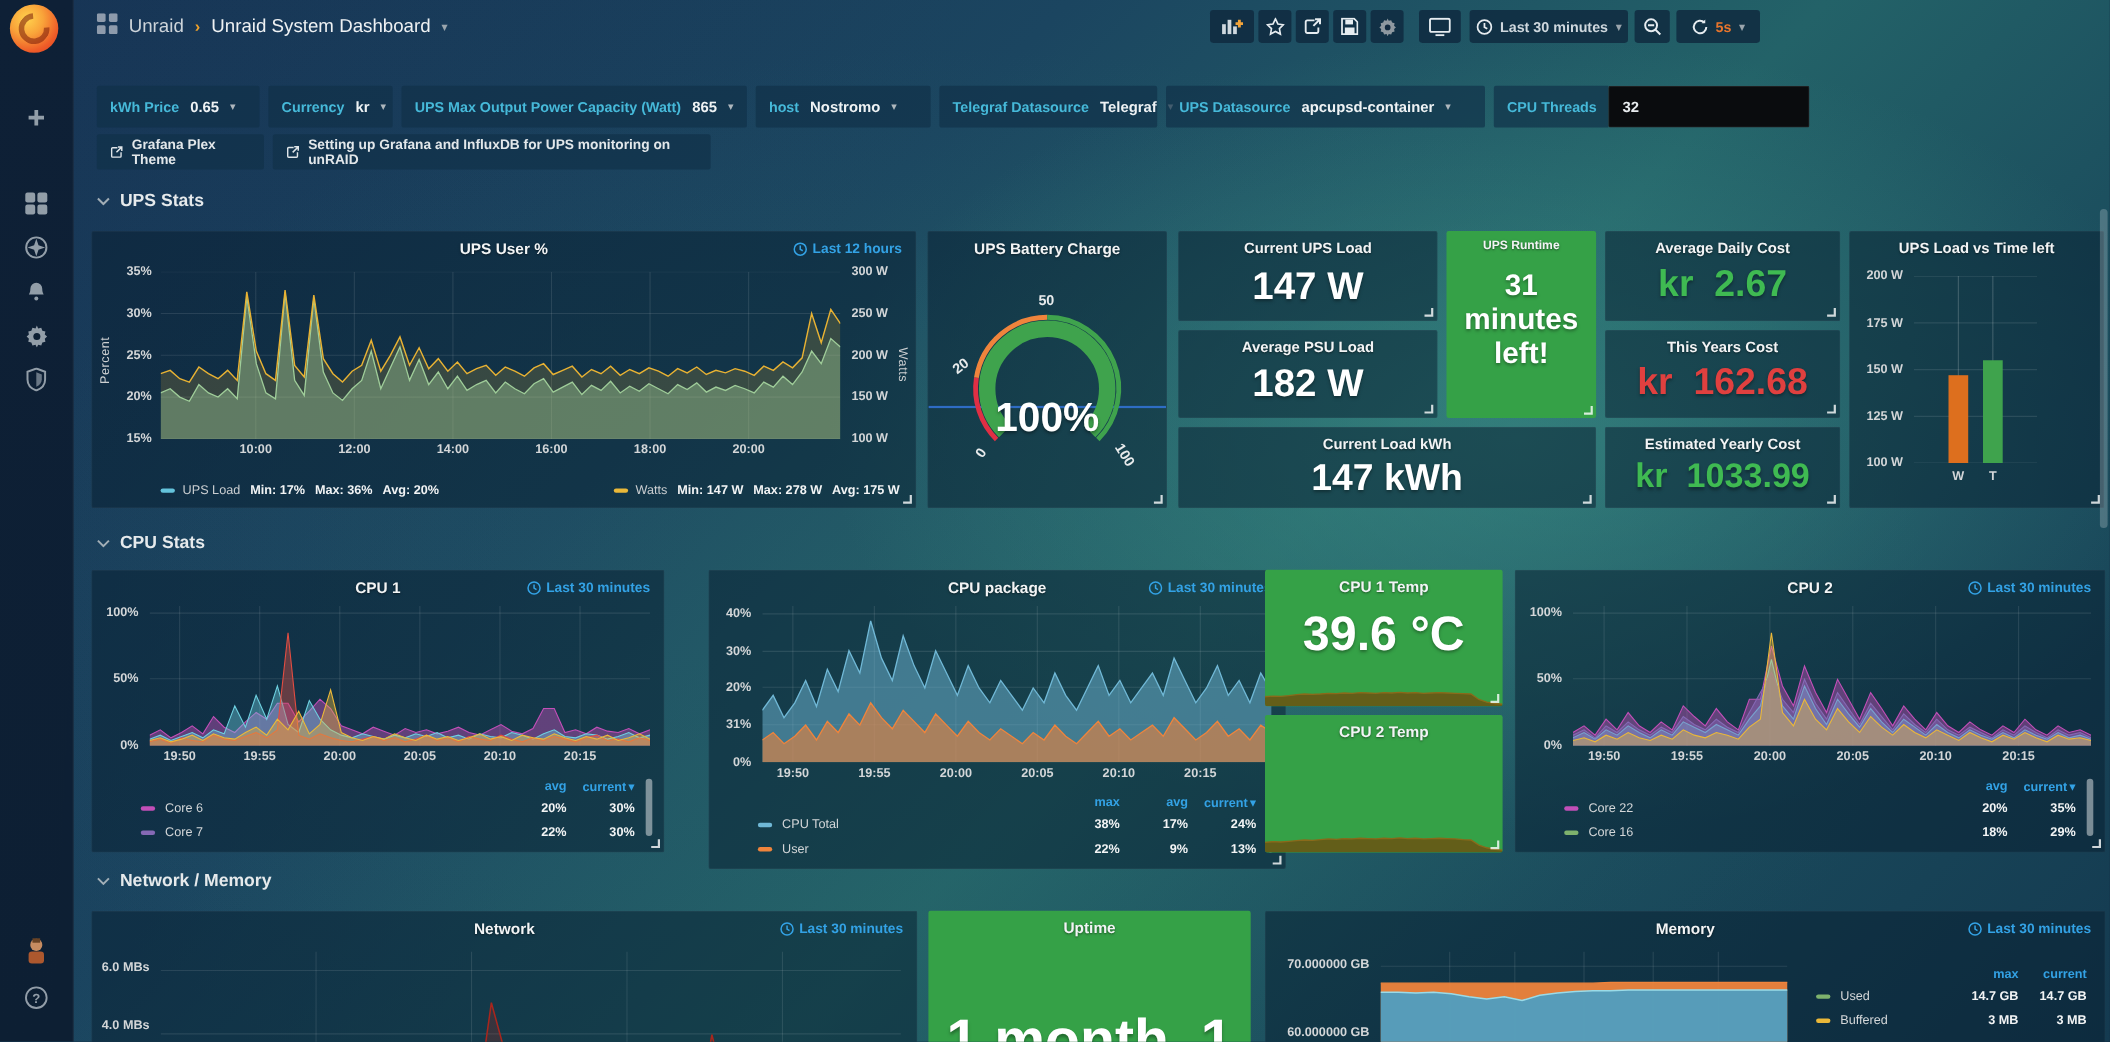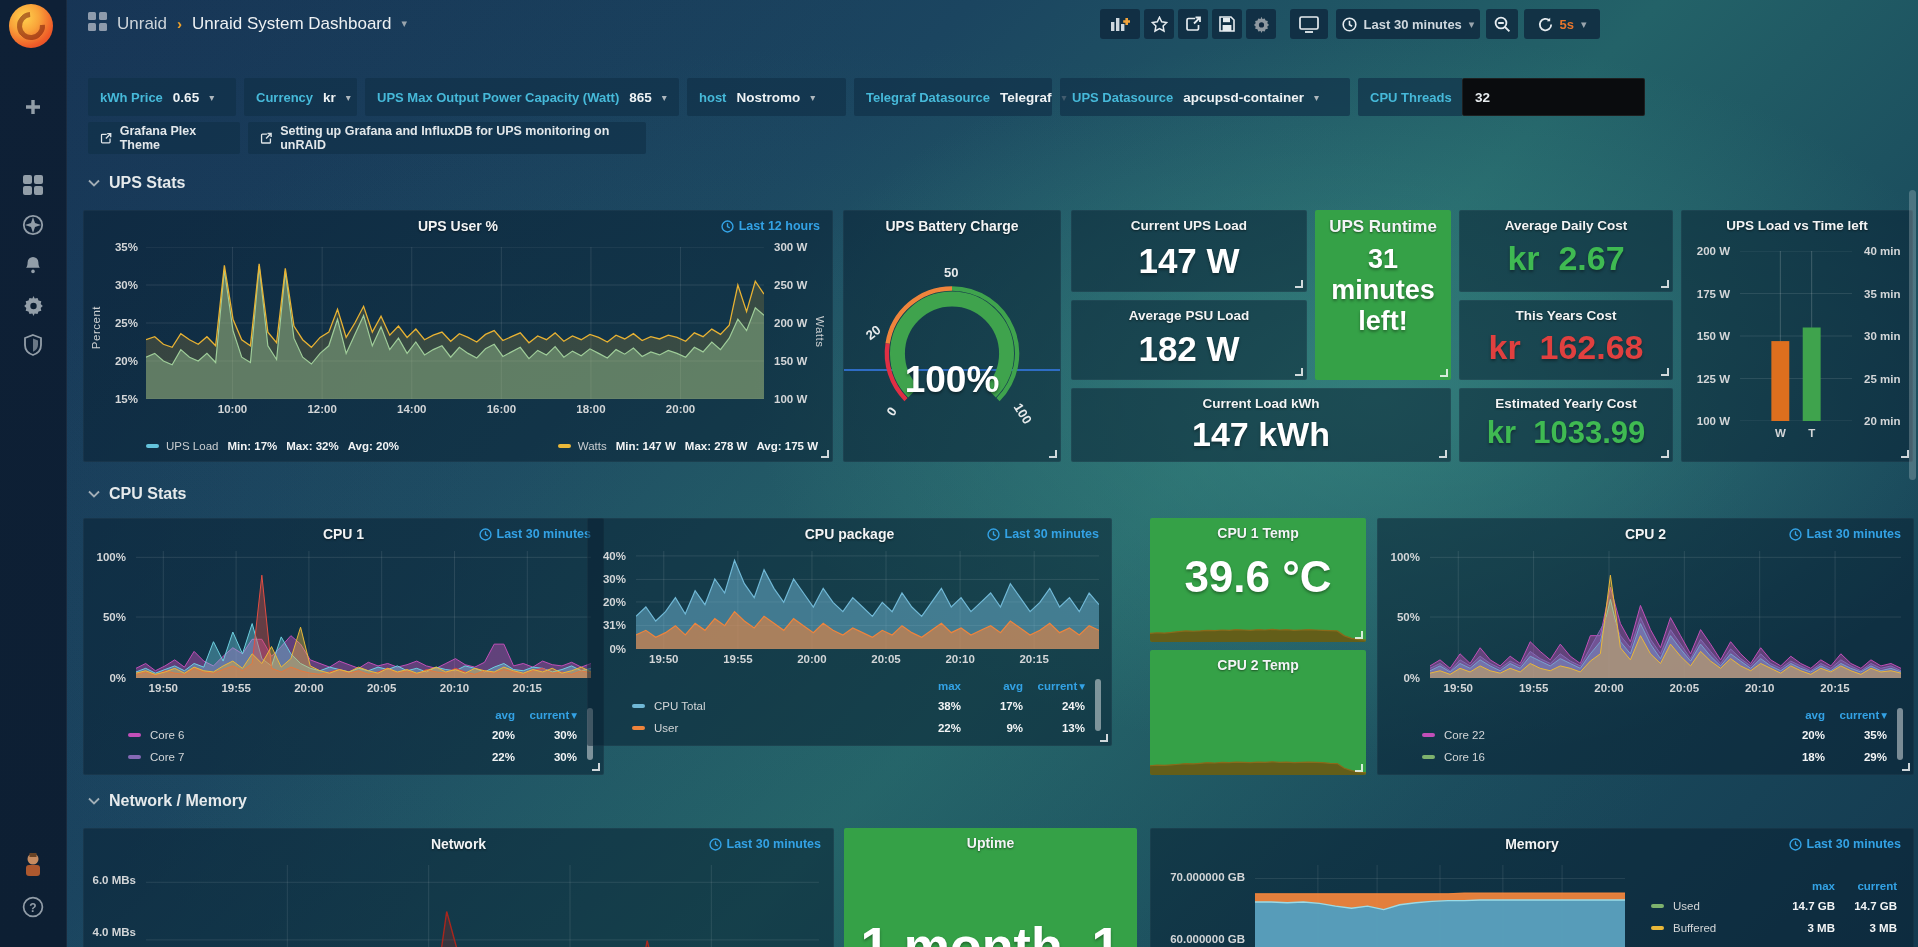--- a/index.html
+++ b/index.html
@@ -332,21 +332,21 @@
         <span style="left:28.499999999999996%">12:00</span>
         <span style="left:43%">14:00</span>
         <span style="left:57.49999999999999%">16:00</span>
         <span style="left:72%">18:00</span>
         <span style="left:86.5%">20:00</span>
       </div>
     <div class="legend-line" style="left:62px;bottom:9px">
       <span class="sw" style="background:#64c3dc"></span>
       <span>UPS Load</span>
       <b>Min: 17%</b>
-      <b>Max: 32%</b>
+      <b>Max: 36%</b>
       <b>Avg: 20%</b>
     </div>
     <div class="legend-line" style="right:14px;bottom:9px">
       <span class="sw" style="background:#EAB839"></span>
       <span>Watts</span>
       <b>Min: 147 W</b>
       <b>Max: 278 W</b>
       <b>Avg: 175 W</b>
     </div>
   </div>
@@ -376,21 +376,21 @@
   <div class="panel" style="left:1071px;top:300px;width:236px;height:80px">
     <div class="p-title" style="font-size:13.5px">Average PSU Load</div>
     <div class="stat-val" style="top:28px;font-size:35px">182 W</div>
   </div>
   <div class="panel" style="left:1071px;top:388px;width:380px;height:74px">
     <div class="p-title" style="font-size:13.5px">Current Load kWh</div>
     <div class="stat-val" style="top:26px;font-size:34px">147 kWh</div>
   </div>
 
   <div class="panel green-panel" style="left:1315px;top:210px;width:136px;height:170px">
-    <div class="p-title" style="font-size:17px">UPS Runtime</div>
+    <div class="p-title" style="font-size:11px">UPS Runtime</div>
     <div class="stat-val" style="top:34px;font-size:27px;line-height:31px;padding:0 6px">31 minutes left!</div>
   </div>
 
   <div class="panel" style="left:1459px;top:210px;width:214px;height:82px">
     <div class="p-title" style="font-size:13.5px">Average Daily Cost</div>
     <div class="stat-val cost-green" style="top:28px;font-size:34px">
       <span>kr</span>&nbsp;&nbsp;<span>2.67</span>
     </div>
   </div>
   <div class="panel" style="left:1459px;top:300px;width:214px;height:80px">
@@ -407,27 +407,20 @@
   </div>
 
   <div class="panel" style="left:1681px;top:210px;width:232px;height:252px">
     <div class="p-title" style="font-size:13.5px">UPS Load vs Time left</div>
     <div class="yticks" style="left:6px;top:40px;bottom:40px;width:48px">
         <span style="top:0%">200 W</span>
         <span style="top:25%">175 W</span>
         <span style="top:50%">150 W</span>
         <span style="top:75%">125 W</span>
         <span style="top:100%">100 W</span>
-      </div>
-    <div class="yticks rside" style="right:4px;top:40px;bottom:40px;width:52px">
-        <span style="top:0%">40 min</span>
-        <span style="top:25%">35 min</span>
-        <span style="top:50%">30 min</span>
-        <span style="top:75%">25 min</span>
-        <span style="top:100%">20 min</span>
       </div>
     <div class="plot" style="left:58px;right:60px;top:40px;bottom:40px">
         <svg viewBox="0 0 100 100" preserveAspectRatio="none">
           <line class="grid-line" x1="0" x2="100" y1="0" y2="0"></line>
           <line class="grid-line" x1="0" x2="100" y1="25" y2="25"></line>
           <line class="grid-line" x1="0" x2="100" y1="50" y2="50"></line>
           <line class="grid-line" x1="0" x2="100" y1="75" y2="75"></line>
           <line class="grid-line" x1="0" x2="100" y1="100" y2="100"></line>
           <line class="grid-line" y1="0" y2="100" x1="36" x2="36"></line>
           <line class="grid-line" y1="0" y2="100" x1="64" x2="64"></line>
@@ -501,21 +494,21 @@
       <div class="lrow">
           <span class="sw" style="background:#8569b5"></span>
           <span class="nm">Core 7</span>
           <span class="cell">22%</span>
           <span class="cell">30%</span>
         </div>
     </div>
     <div class="lscroll" style="right:10px;bottom:14px;height:52px"></div>
   </div>
 
-  <div class="panel" style="left:587px;top:518px;width:525px;height:228px">
+  <div class="panel" style="left:644px;top:518px;width:525px;height:272px">
     <div class="p-title">CPU package</div>
     <div class="p-time">
       <svg width="13" height="13" viewBox="0 0 15 15">
           <circle cx="7.5" cy="7.5" r="6.3" stroke="#33a2e5" stroke-width="1.6" fill="none"></circle>
           <path d="M7.5 3.8v3.9l2.6 1.5" stroke="#33a2e5" stroke-width="1.6" fill="none"></path>
         </svg>
       <span>Last 30 minutes</span>
     </div>
     <div class="yticks" style="left:6px;top:32px;bottom:96px;width:38px">
         <span style="top:5%">40%</span>

